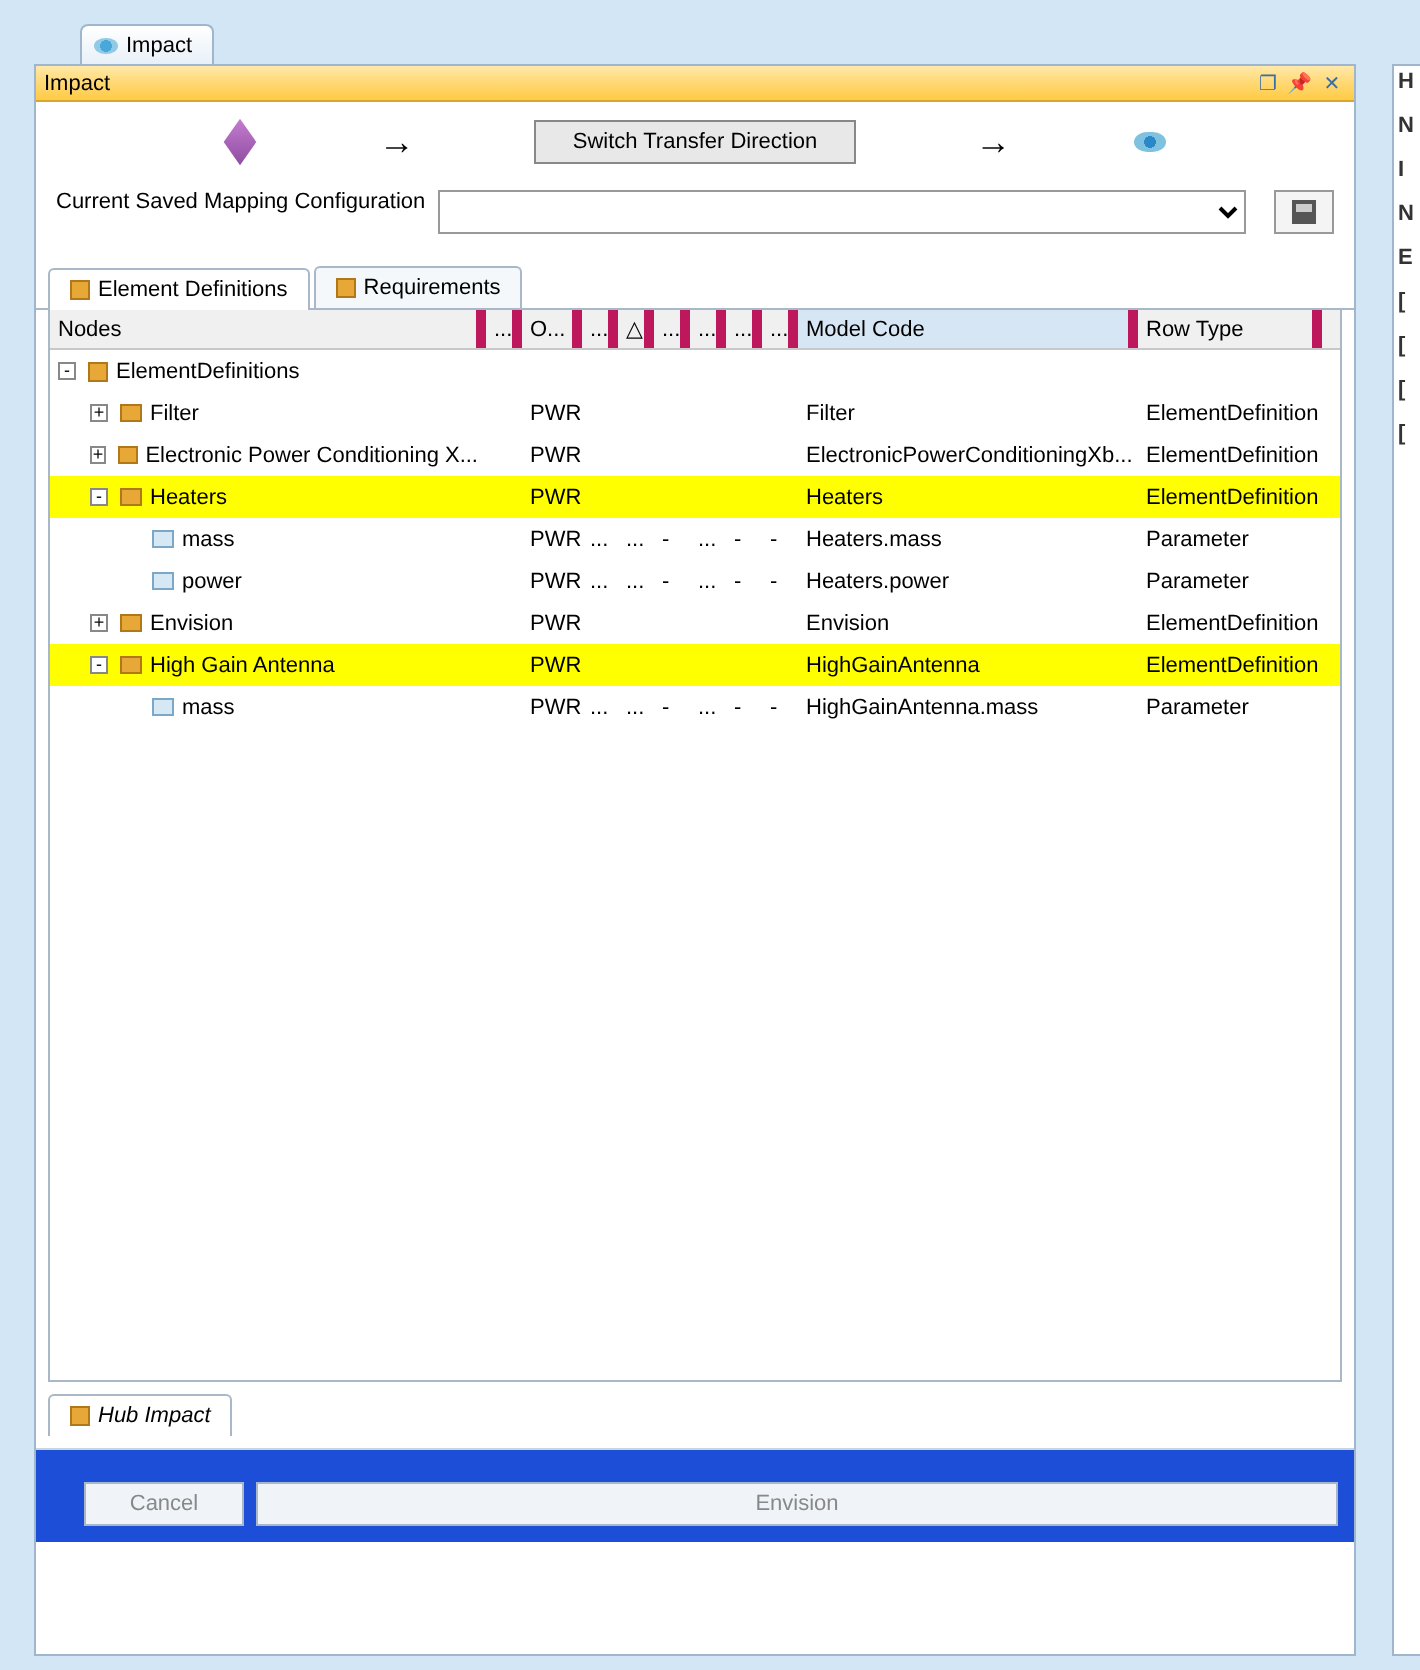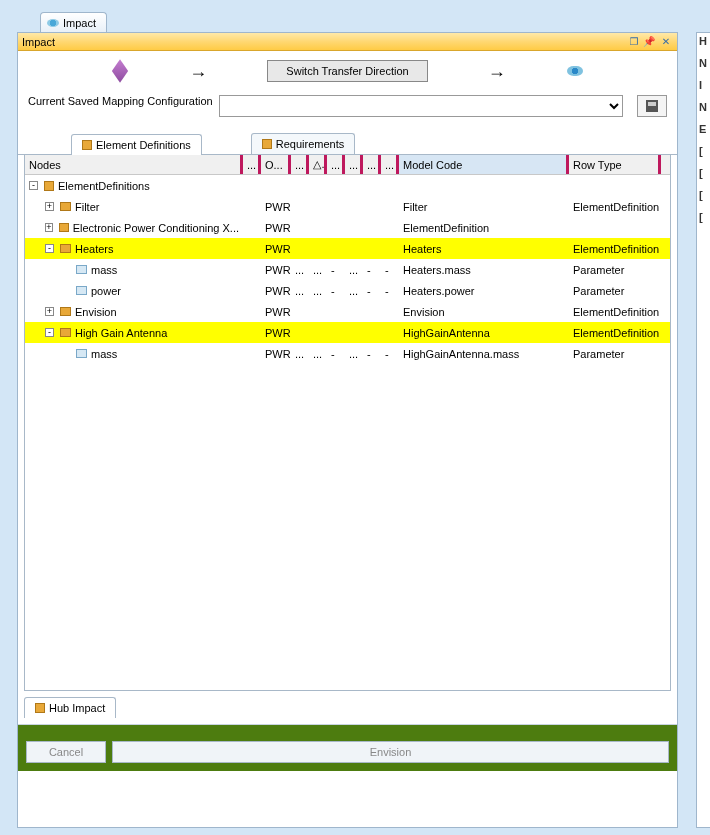--- a/index.html
+++ b/index.html
@@ -23,27 +23,27 @@
   .switch-btn { padding: 4px 18px; border: 1px solid #888; background: #e8e8e8; cursor: pointer; }
   .eye2-icon { width: 16px; height: 10px; background: radial-gradient(circle at 50% 50%, #2a88c8 0 3px, transparent 3px), #7fc2e0; border-radius: 50% / 60%; }
   
   .config-row { display: flex; align-items: flex-start; padding: 4px 10px 8px 10px; gap: 6px; }
   .config-row select { flex: 1; height: 22px; border: 1px solid #999; background: #fff; }
   .save-btn { width: 30px; height: 22px; border: 1px solid #999; background: #f4f4f4; display: flex; align-items: center; justify-content: center; cursor: pointer; margin-left:8px; }
   .floppy-icon { width: 12px; height: 12px; background: #555; position: relative; }
   .floppy-icon::after { content:""; position:absolute; left:2px; top:2px; width:8px; height:4px; background:#ccc; }
   
   .inner-tabs { display: flex; align-items: flex-end; padding: 8px 6px 0 6px; border-bottom: 1px solid #a8b8c8; }
-  .inner-tab { padding: 4px 10px; border: 1px solid #a8b8c8; border-bottom: none; background: #f4f8fb; display: flex; align-items: center; gap: 4px; cursor: pointer; margin-right: 2px; border-radius: 3px 3px 0 0; margin-left: 47px; }
+  .inner-tab { padding: 4px 10px; border: 1px solid #a8b8c8; border-bottom: none; background: #f4f8fb; display: flex; align-items: center; gap: 4px; cursor: pointer; margin-right: 2px; border-radius: 3px 3px 0 0; }
   .inner-tab.active { background: #fff; position: relative; top: 1px; }
   .pkg-icon { width: 10px; height: 10px; background: #e8a838; border: 1px solid #b07818; }
   
   .grid-wrap { margin: 0 6px; border: 1px solid #a8b8c8; border-top: none; height: 536px; overflow: hidden; background:#fff;}
   .grid-head { display: flex; background: #f0f0f0; border-bottom: 1px solid #c8c8c8; height: 20px; }
-  .gh { border-right: 3px solid #be185d; padding: 2px 4px; white-space: nowrap; overflow: hidden; text-overflow: ellipsis; display:flex; align-items:center; }
+  .gh { border-right: 5px solid #be185d; padding: 2px 4px; white-space: nowrap; overflow: hidden; text-overflow: ellipsis; display:flex; align-items:center; }
   .gh.selcol { background: #d7e6f4; }
   .grid-body { }
   .grow { display: flex; align-items: center; height: 21px; }
   .grow.hl { background: #ffff00; }
   .gcell { padding: 2px 4px; white-space: nowrap; overflow: hidden; text-overflow: ellipsis; display:flex; align-items:center; gap:4px; }
   
   
   .c-nodes { width: 218px; }
   .c-dot1 { width: 18px; }
   .c-o { width: 30px; }
@@ -53,25 +53,25 @@
   .c-dot4 { width: 18px; }
   .c-dot5 { width: 18px; }
   .c-dot6 { width: 18px; }
   .c-model { width: 170px; }
   .c-type { width: 92px; text-align: center; }
   
   .tree-toggle { width: 9px; height: 9px; border: 1px solid #888; display:inline-flex; align-items:center; justify-content:center; font-size:9px; line-height:1; margin-right:2px; background:#fff; cursor:pointer;}
   .folder-icon { width: 11px; height: 9px; background: #e8a838; border: 1px solid #b07818; }
   .prop-icon { width: 11px; height: 9px; background: #d6e8f4; border: 1px solid #7aa8c8; }
   
-  .bottom-tabs { display:flex; align-items:flex-end; padding: 6px 6px 0 6px; }
+  .bottom-tabs { display:flex; align-items:flex-end; padding: 6px 6px 0 6px; font-style: italic; }
   .bottom-tab { padding: 4px 10px; border: 1px solid #a8b8c8; border-bottom:none; background:#f4f8fb; display:flex; align-items:center; gap:4px; cursor:pointer; margin-right:2px; border-radius:3px 3px 0 0;}
   .bottom-tab.active { background:#fff; }
   
-  .footer-btns { display:flex; padding: 16px 8px 8px 8px; gap:6px; background:#4d7c0f; border-top:1px solid #c8d4e0; margin-top:6px; }
+  .footer-btns { display:flex; padding: 16px 8px 8px 24px; gap:6px; background:#1d4ed8; border-top:1px solid #c8d4e0; margin-top:6px; }
   .footer-btns button { height:22px; border:1px solid #a8b8c8; background:#f0f4f8; color:#888; cursor:pointer; }
   .btn-cancel { width: 80px; }
   .btn-transfer { flex:1; }
   
   .right-sliver { position:absolute; right:0; top:22px; width:14px; height:796px; background:#fff; border:1px solid #9fb6cc; border-right:none; overflow:hidden; padding:2px; }
   .right-sliver div { margin-bottom:10px; font-weight:bold; color:#333; }
 </style>
 </head>
 <body>
 
@@ -178,20 +178,21 @@
               <span>Electronic Power Conditioning X...</span>
             </div>
             <div class="gcell c-dot1"></div>
             <div class="gcell c-o">PWR</div>
             <div class="gcell c-dot2"></div>
             <div class="gcell c-tri"></div>
             <div class="gcell c-dot3"></div>
             <div class="gcell c-dot4"></div>
             <div class="gcell c-dot5"></div>
             <div class="gcell c-dot6"></div>
+            <div class="gcell c-model">ElectronicPowerConditioningXb...</div>
             <div class="gcell c-type">ElementDefinition</div>
           </div>
           <div class="grow hl">
             <div class="gcell c-nodes" style="padding-left: 20px;">
               <span class="tree-toggle">-</span>
               <span class="folder-icon"></span>
               <span>Heaters</span>
             </div>
             <div class="gcell c-dot1"></div>
             <div class="gcell c-o">PWR</div>

